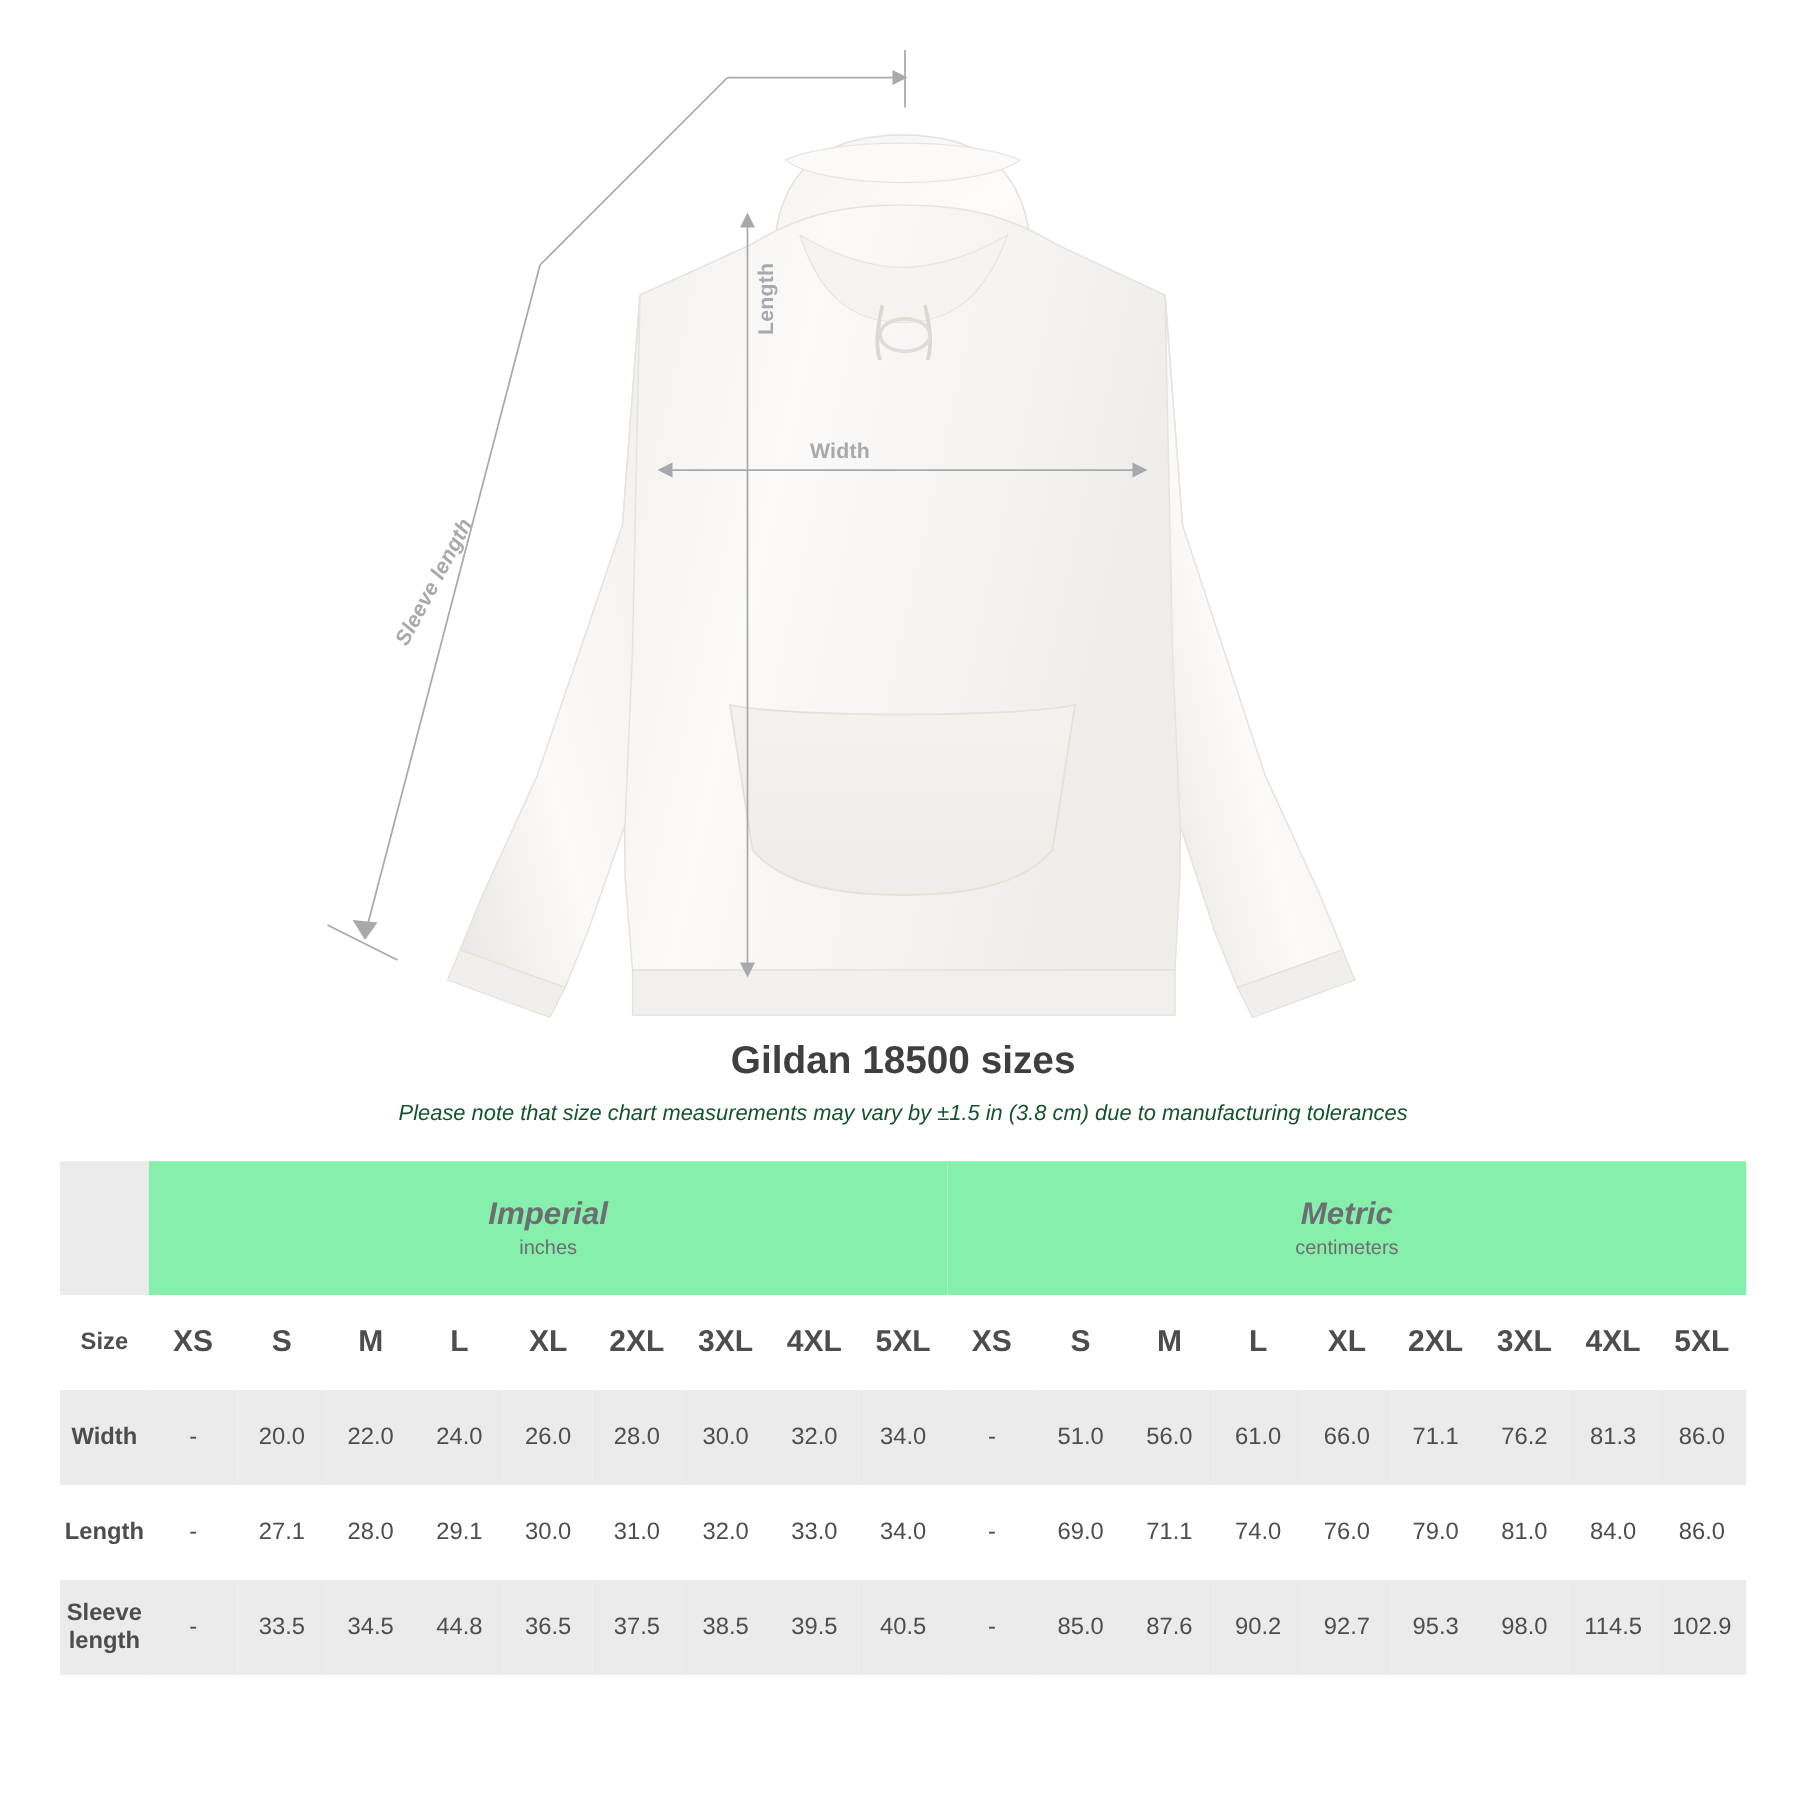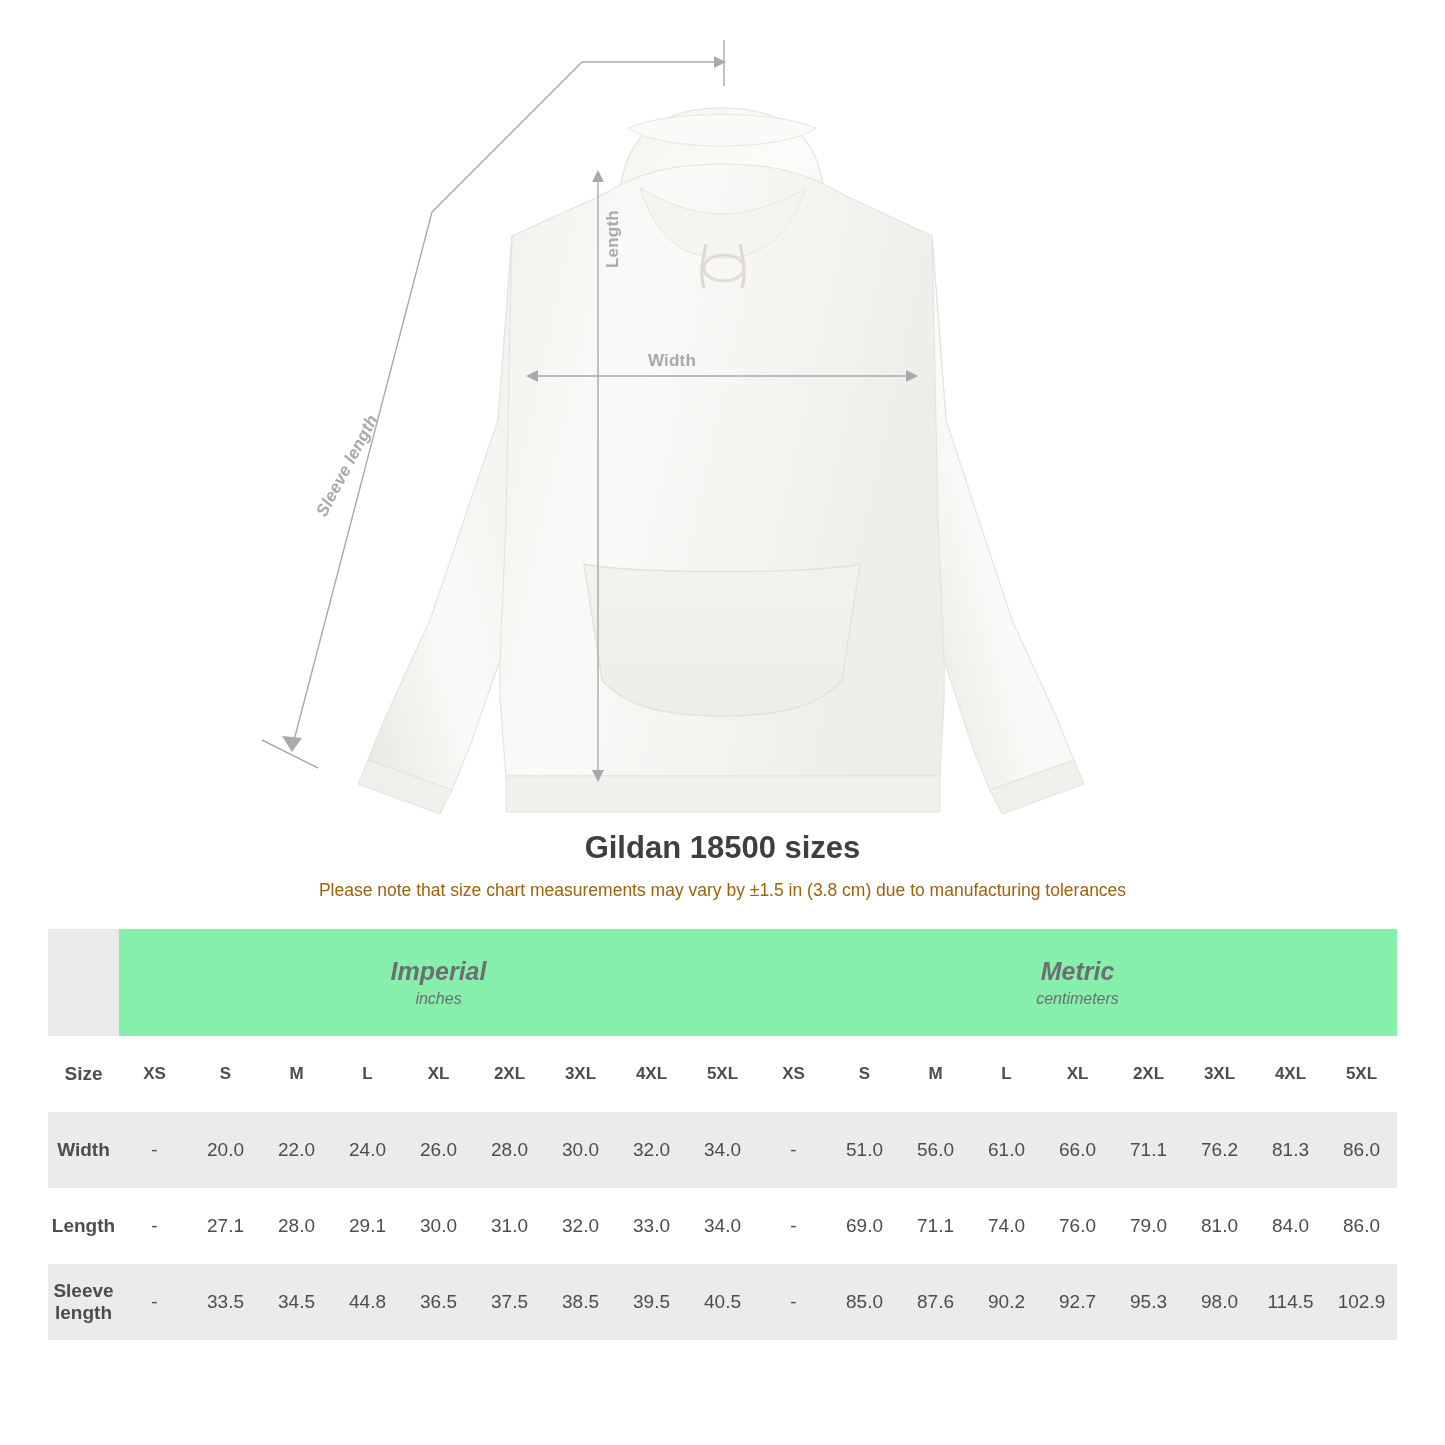--- a/index.html
+++ b/index.html
@@ -62,21 +62,22 @@
     margin-top: 0;
   }
   .chart-title {
     font-size: 31px;
     font-weight: bold;
     color: #3f3f3f;
     margin: 0 0 14px 0;
   }
   .chart-note {
     font-size: 17.5px;
-    color: #a16207;
+    font-style: italic;
+    color: #14532d;
     margin: 0 0 28px 0;
   }
 
   
   .table-wrap {
     padding: 0 48px;
   }
   table.size-table {
     border-collapse: collapse;
     width: 1349px;
@@ -94,30 +95,29 @@
   }
   .unit-head .unit-name {
     font-size: 25px;
     font-style: italic;
     font-weight: bold;
     color: #6d6e71;
     line-height: 1.15;
   }
   .unit-head .unit-sub {
     font-size: 16px;
-    font-style: italic;
     color: #6d6e71;
     padding-top: 4px;
   }
   .unit-head.blank { background: #ebebeb; }
 
   tr.head-row td {
     height: 74px;
     background: #ffffff;
-    font-size: 17px;
+    font-size: 24px;
     font-weight: bold;
     color: #4d4d4d;
   }
   tr.head-row td.rowlabel {
     font-size: 19px;
   }
 
   tr.band td {
     height: 74px;
     font-size: 19px;

